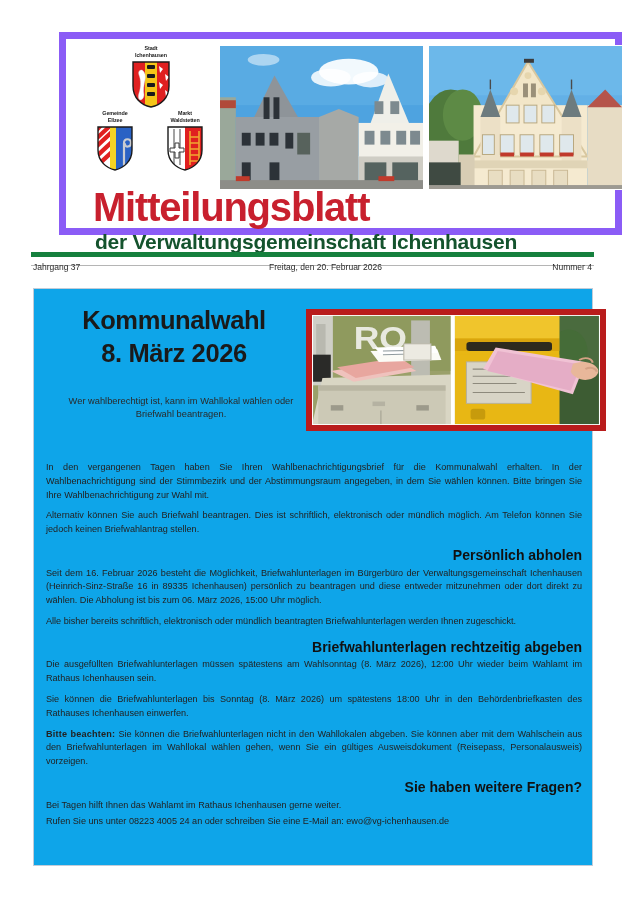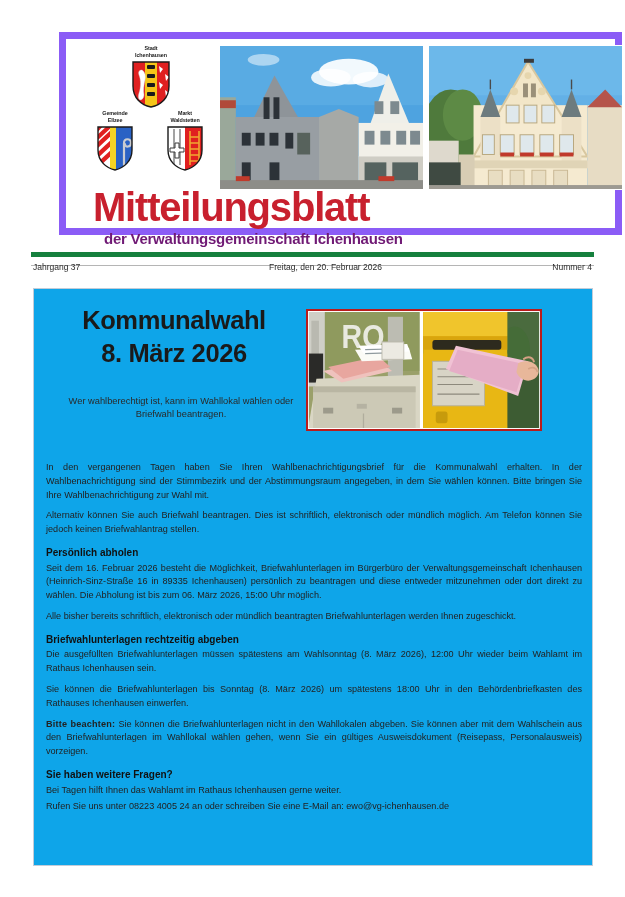--- a/index.html
+++ b/index.html
@@ -82,25 +82,25 @@
     left: 27px;
     top: 148px;
     font-size: 40px;
     font-weight: bold;
     color: #c8202e;
     letter-spacing: -1.2px;
     line-height: 1;
   }
   .title-sub {
     position: absolute;
-    left: 38px;
+    left: 29px;
     top: 192px;
-    font-size: 15px;
-    font-weight: bold;
-    color: #701a75;
+    font-size: 21px;
+    font-weight: bold;
+    color: #14532d;
     letter-spacing: -0.25px;
     line-height: 1;
   }
 
   
   .infobar {
     position: absolute;
     left: 31px;
     top: 252px;
     width: 563px;
@@ -152,23 +152,23 @@
     text-align: center;
     font-size: 9.3px;
     line-height: 1.45;
     color: #2a2a2a;
   }
 
   .ballotphoto {
     position: absolute;
     left: 272px;
     top: 20px;
-    width: 236px;
+    width: 300px;
     height: 122px;
-    border: 2px solid #b91c1c;
+    border: 6px solid #b91c1c;
     box-sizing: border-box;
     overflow: hidden;
   }
   .ballotphoto svg { display: block; width: 100%; height: 100%; }
 
   
   .article {
     position: absolute;
     left: 12px;
     top: 172px;
@@ -177,25 +177,25 @@
     line-height: 1.52;
     color: #222222;
   }
   .article p {
     margin: 0 0 7px 0;
     text-align: justify;
   }
   .article p.last { margin-bottom: 0; }
   .article h3 {
     margin: 10px 0 2px 0;
-    font-size: 10px;
+    font-size: 14px;
     font-weight: bold;
     line-height: 1.25;
     color: #111111;
-    text-align: left;
+    text-align: right;
   }
   .article .lead {
     font-weight: bold;
     letter-spacing: 0.2px;
   }
   .article p.tight { margin-bottom: 3px; }
 </style>
 </head>
 <body>
 

